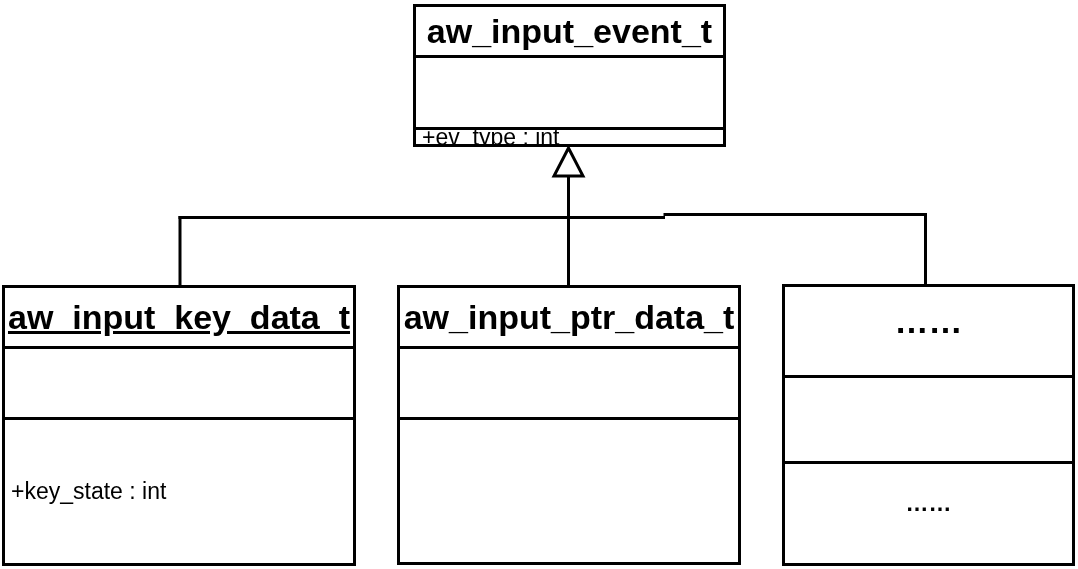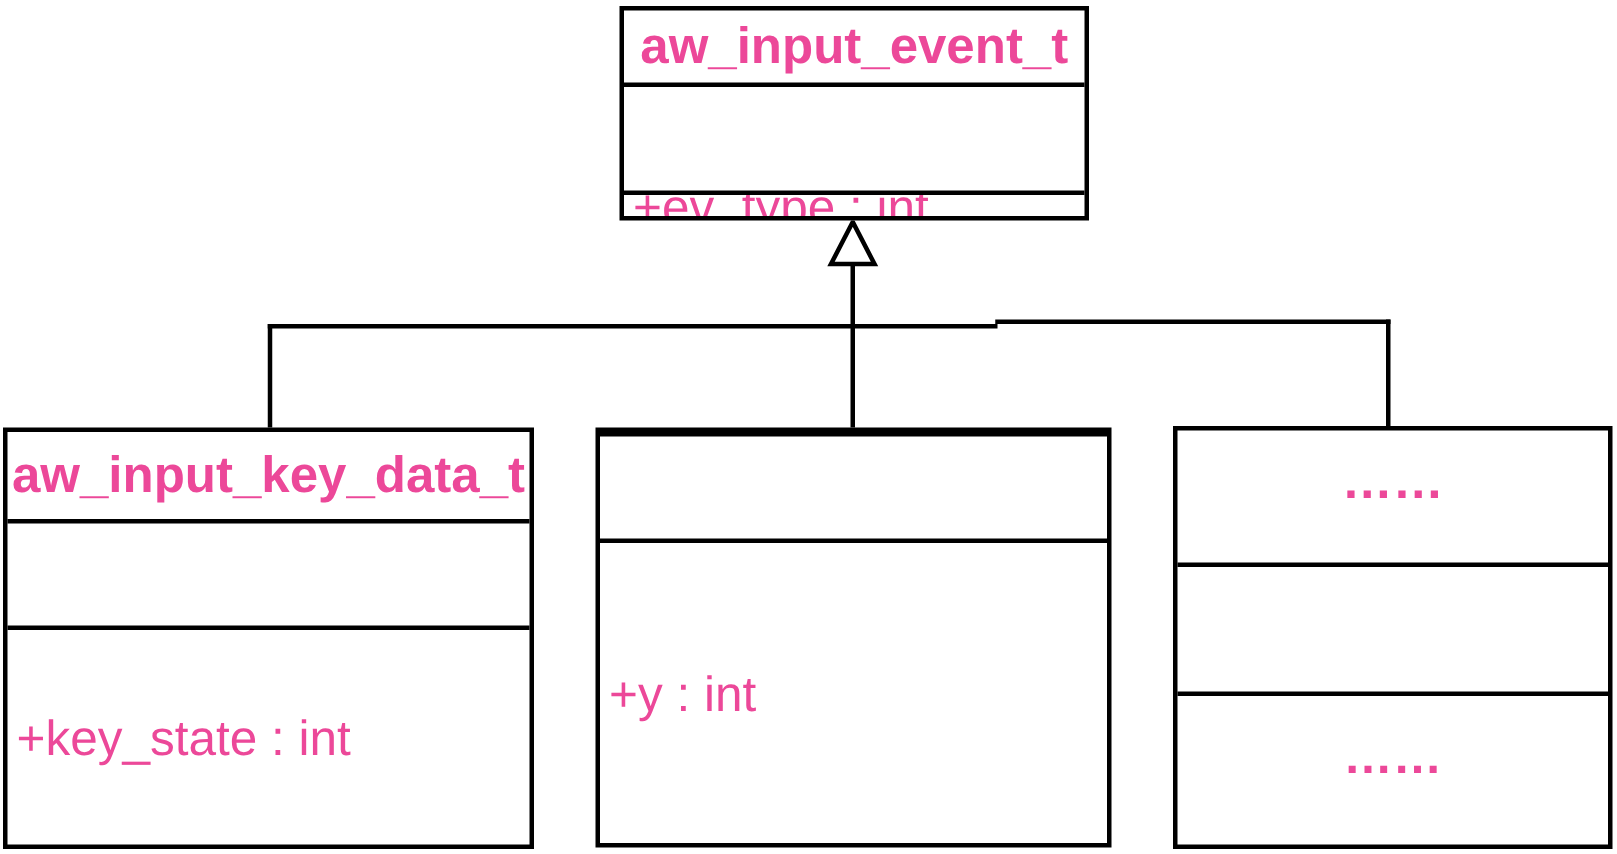--- a/index.html
+++ b/index.html
@@ -6,21 +6,21 @@
     margin: 0;
     padding: 0;
     background: #ffffff;
   }
   #canvas {
     position: relative;
     width: 1078px;
     height: 569px;
     background: #ffffff;
     font-family: "Liberation Sans", sans-serif;
-    color: #ec4899;
+    color: #000000;
     overflow: hidden;
   }
   #connectors {
     position: absolute;
     left: 0;
     top: 0;
     width: 1078px;
     height: 569px;
     pointer-events: none;
   }
@@ -46,34 +46,34 @@
     box-sizing: border-box;
     border-top: 3px solid #000000;
   }
   .uml-class .row-body {
     box-sizing: border-box;
     border-top: 3px solid #000000;
     flex: 1;
     display: flex;
     flex-direction: column;
     justify-content: center;
-    font-size: 33px;
+    font-size: 23px;
     line-height: 37px;
     padding-left: 6px;
     white-space: nowrap;
     overflow: hidden;
     margin-top: 32px;
   }
   
   #box-event { left: 413px; top: 4px; width: 313px; height: 143px; }
   #box-event .row-title { height: 48px; }
   #box-event .row-empty { height: 40px; }
   
   #box-key { left: 2px; top: 285px; width: 354px; height: 281px; }
-  #box-key .row-title { height: 58px; }
+  #box-key .row-title { height: 58px; text-decoration: underline; }
   #box-key .row-empty { height: 39px; }
   
   #box-ptr { left: 397px; top: 285px; width: 344px; height: 280px; }
   #box-ptr .row-title { height: 58px; }
   #box-ptr .row-empty { height: 39px; }
   
   #box-more { left: 782px; top: 284px; width: 293px; height: 282px; }
   #box-more .row-title { height: 88px; }
   #box-more .row-empty { height: 54px; }
   #box-more .row-body {
@@ -121,23 +121,23 @@
 
   <div class="uml-class" id="box-key">
     <div class="row-title">aw_input_key_data_t</div>
     <div class="row-empty"></div>
     <div class="row-body">
       <div>+key_state : int</div>
     </div>
   </div>
 
   <div class="uml-class" id="box-ptr">
+    <div class="row-title">aw_input_ptr_data_t</div>
     <div class="row-empty"></div>
     <div class="row-body">
-      <div>+y : int</div>
     </div>
   </div>
 
   <div class="uml-class" id="box-more">
     <div class="row-title">
       <span class="dots-text dots">……</span>
     </div>
     <div class="row-empty"></div>
     <div class="row-body">
       <span class="dots-text dots">……</span>

